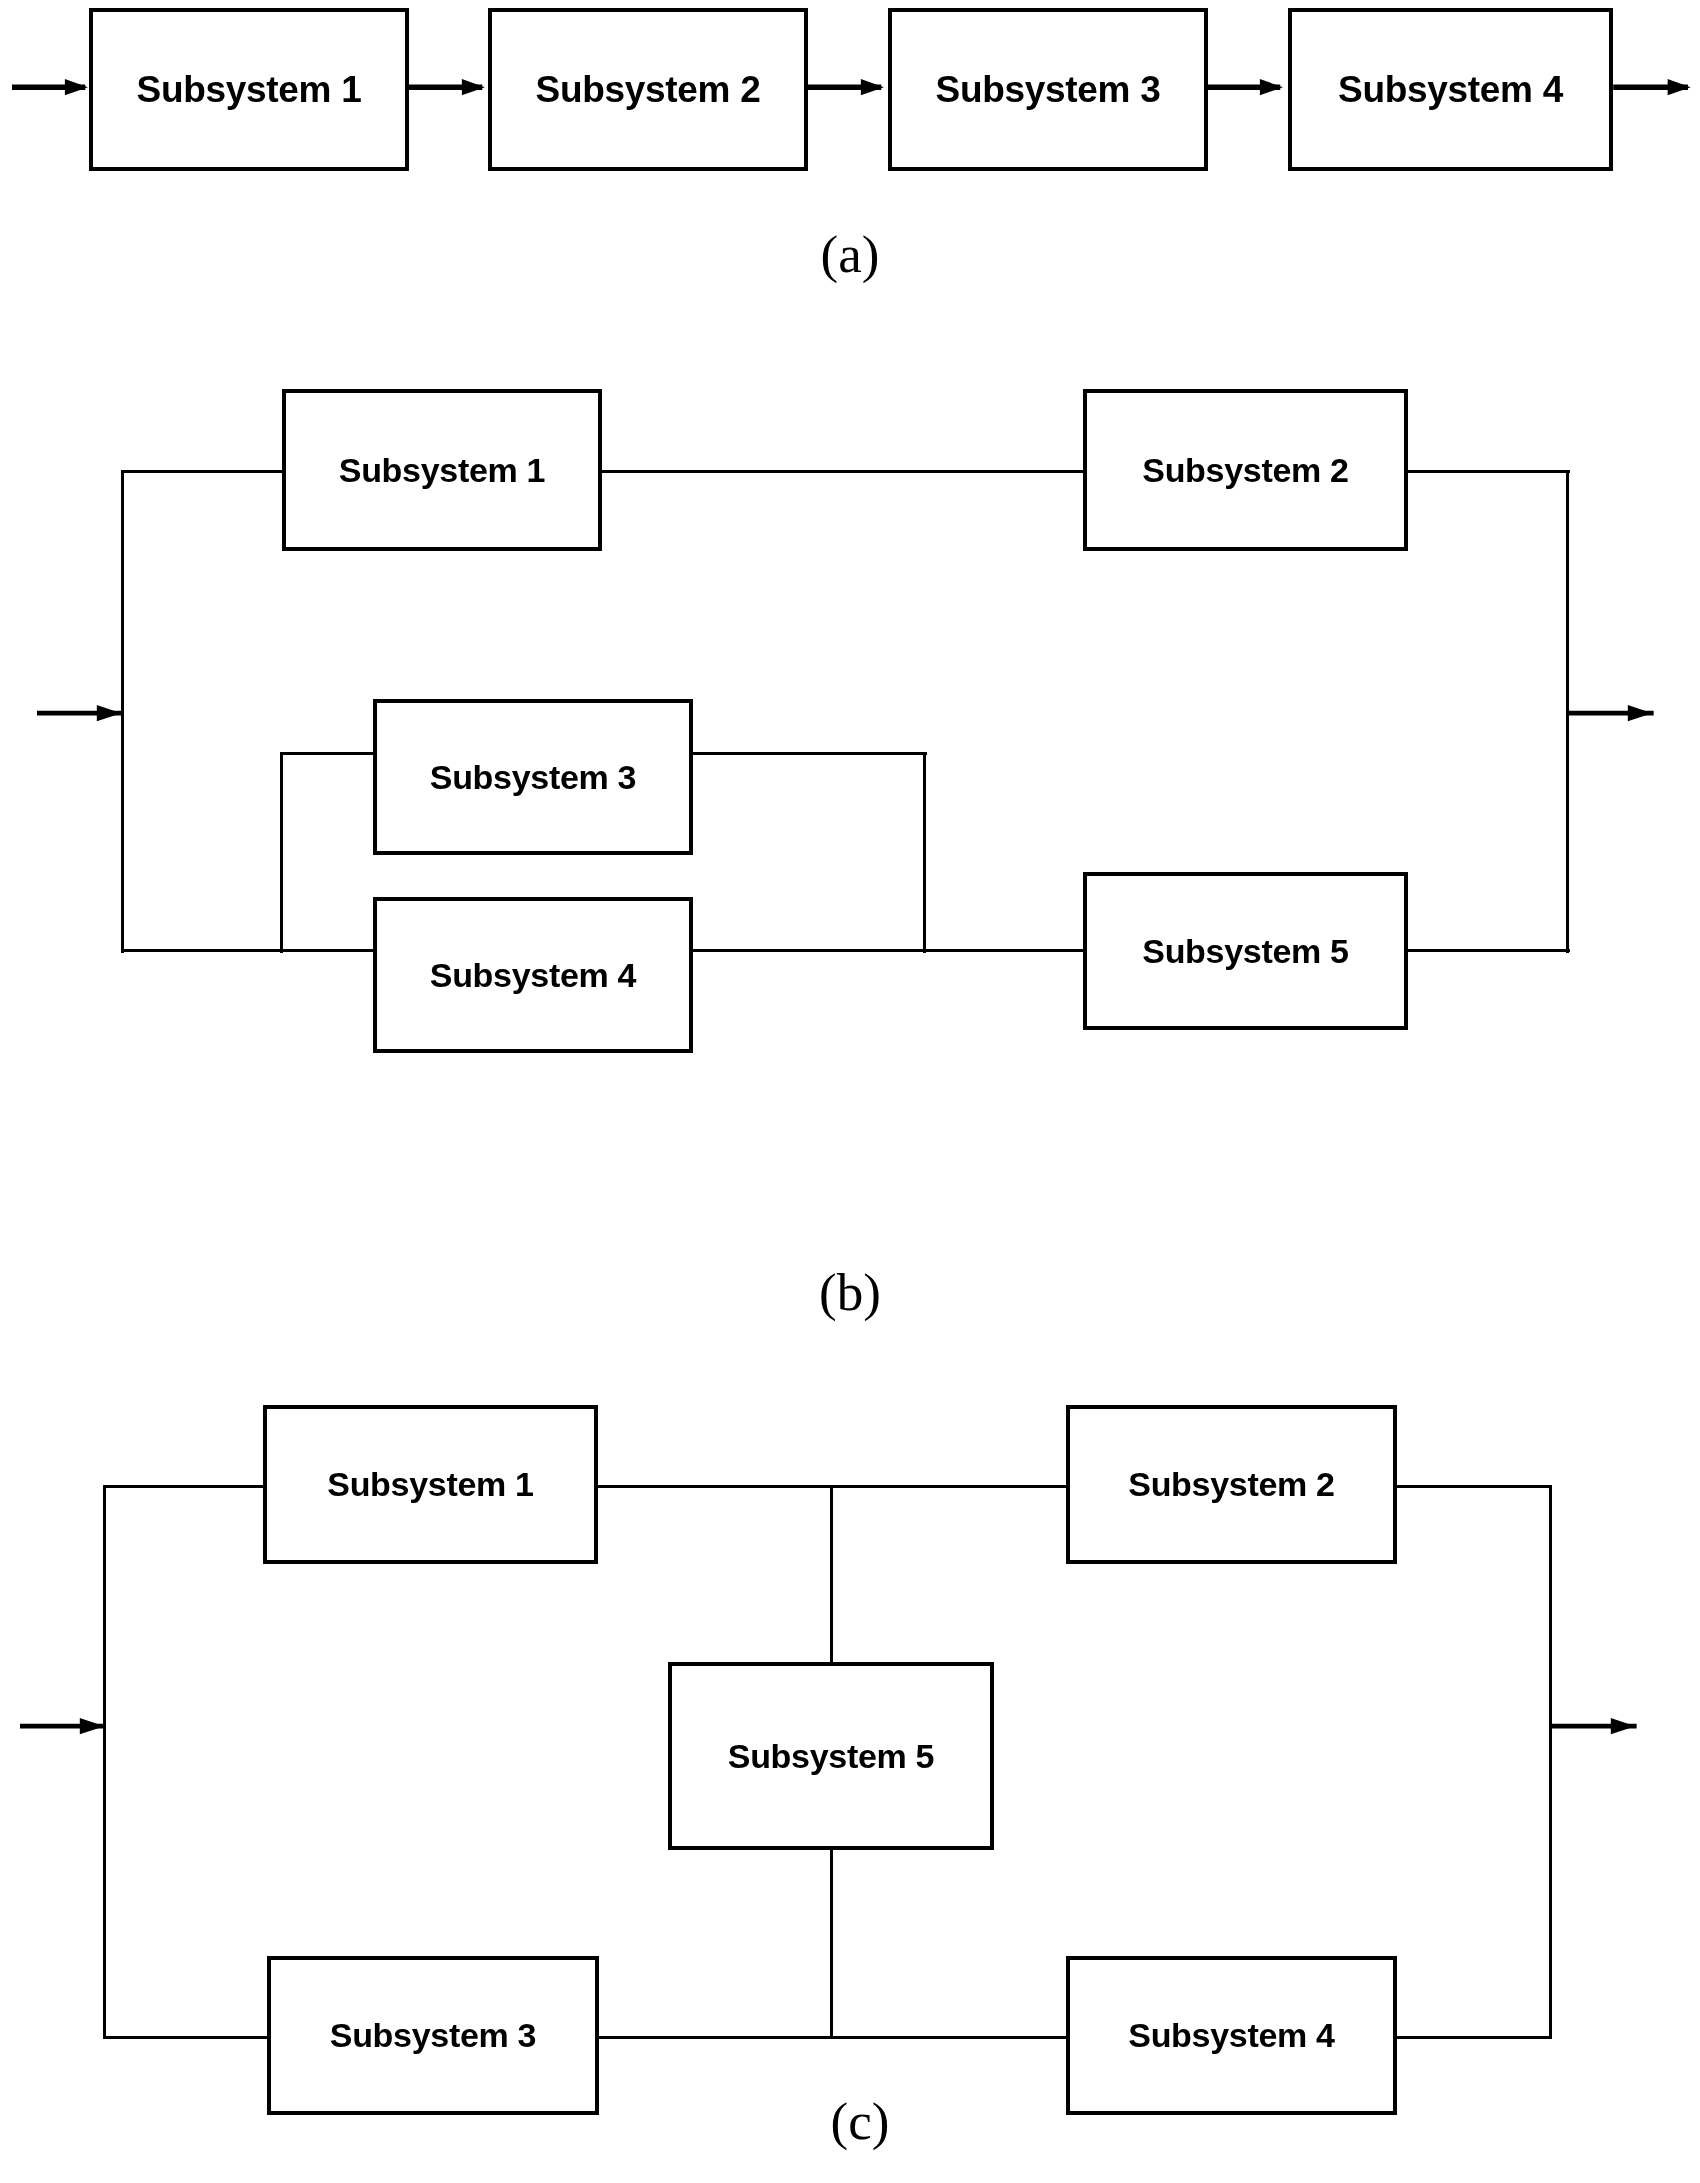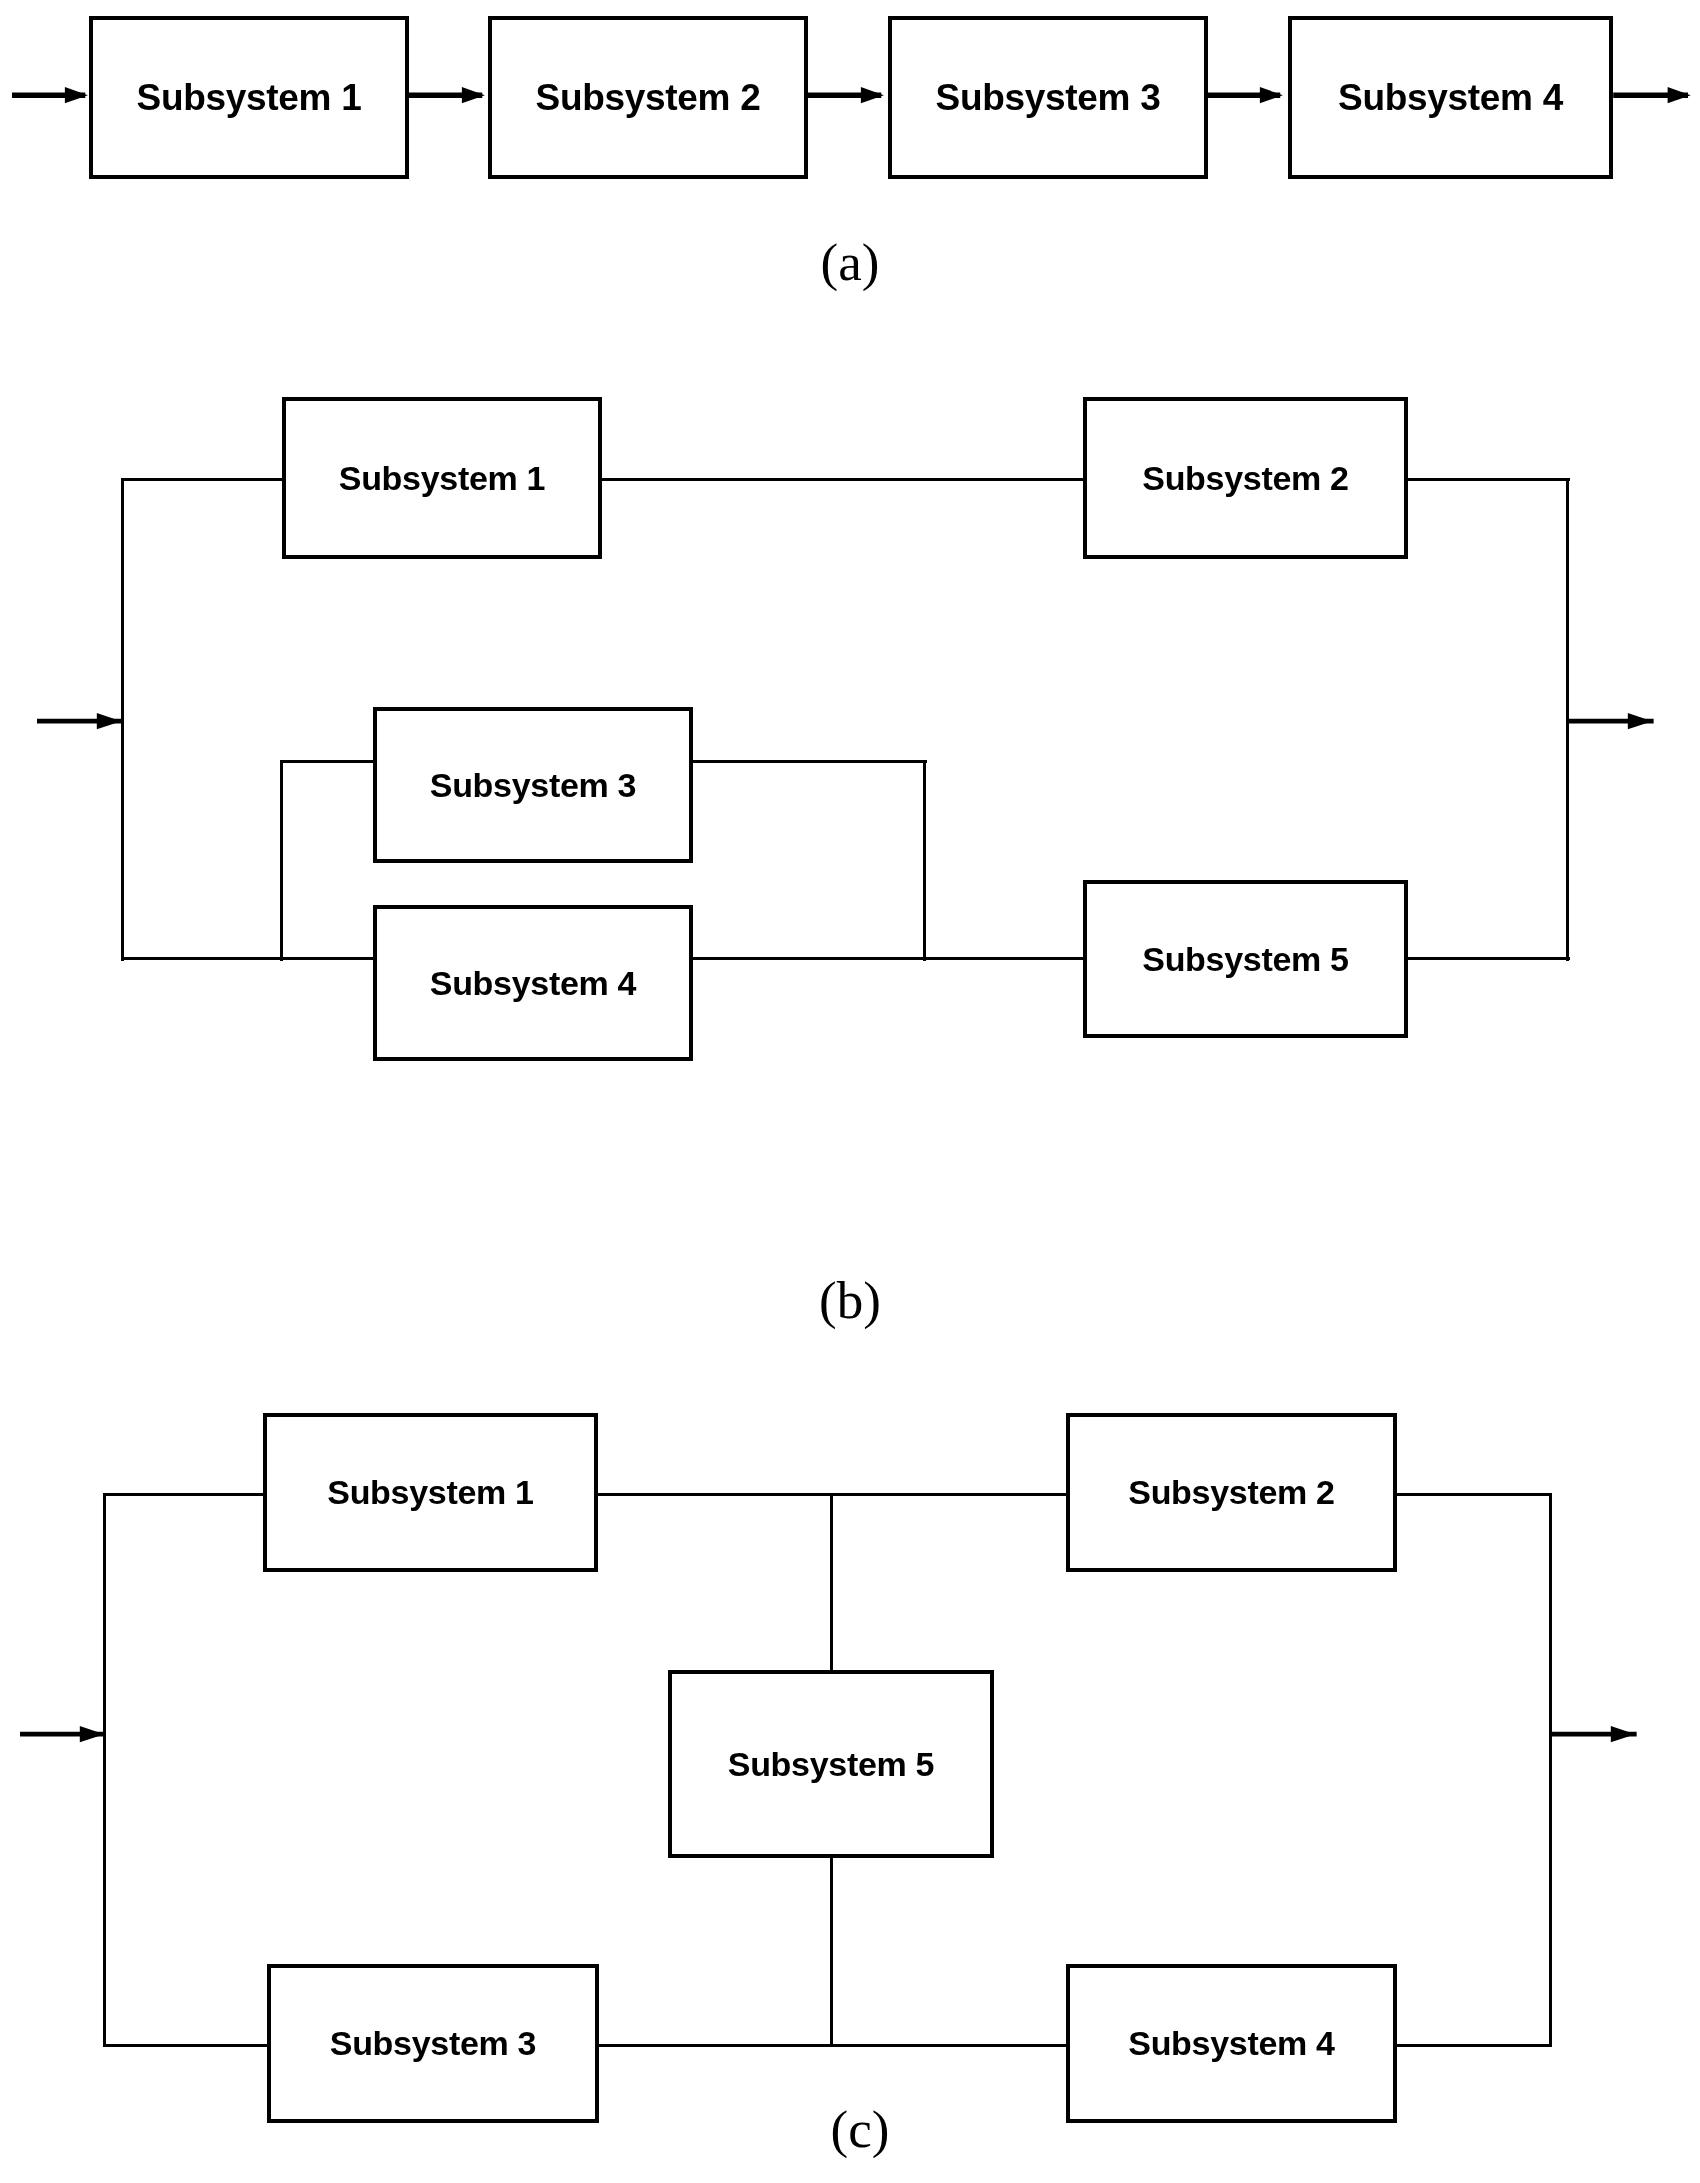--- a/index.html
+++ b/index.html
@@ -1,19 +1,19 @@
 <!DOCTYPE html>
 <html style="font-size:11px"><head>
 <meta charset="utf-8">
 <title>Reliability Block Diagrams</title>
 <style>
   html,body{margin:0;padding:0;background:#fff;}
   body{font-family:"Liberation Sans",sans-serif;}
   #figure{position:relative;width:1700px;height:2183px;background:#ffffff;overflow:hidden;}
-  .panel{position:absolute;left:0;top:8px;width:1700px;height:1743px;}
+  .panel{position:absolute;left:0;top:0;width:1700px;height:1743px;}
   
   .box{position:absolute;background:#ffffff;border:4.1px solid #000000;box-sizing:border-box;
        display:flex;align-items:center;justify-content:center;}
   .box .lbl{font-family:"Liberation Sans",sans-serif;font-weight:bold;color:#000;
             white-space:nowrap;letter-spacing:-0.3px;}
   .hline{position:absolute;background:#000000;height:3.4px;}
   .vline{position:absolute;background:#000000;width:3.4px;}
   .caption{position:absolute;font-family:"Liberation Serif",serif;color:#000;
            white-space:nowrap;text-align:center;}
   .arrow{position:absolute;}

